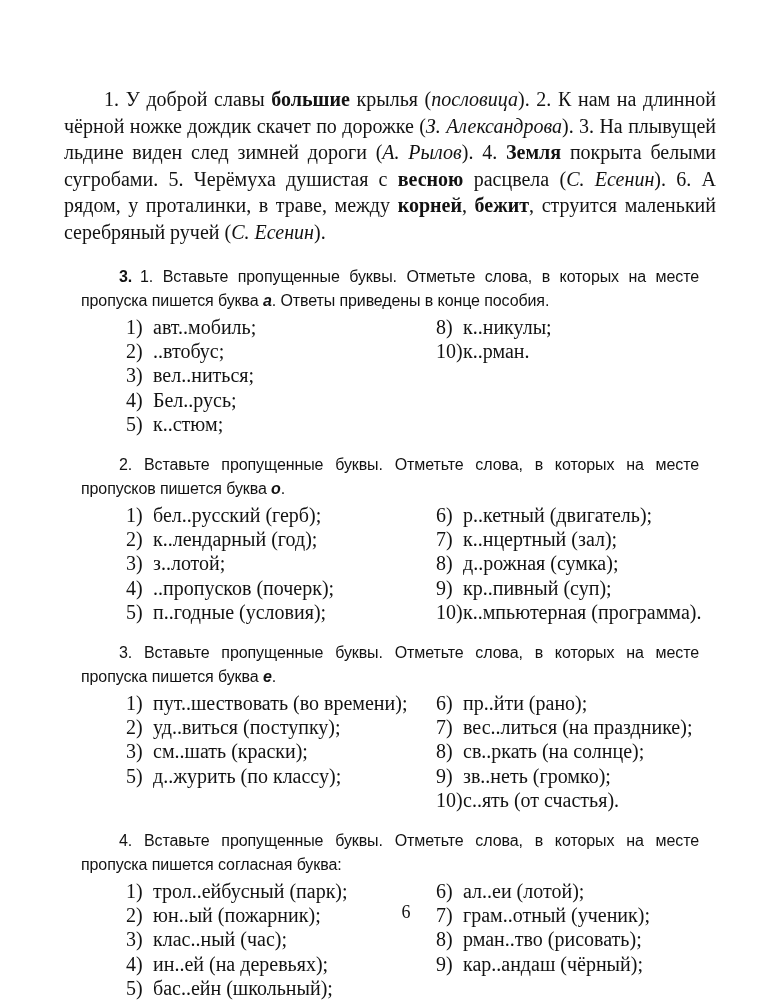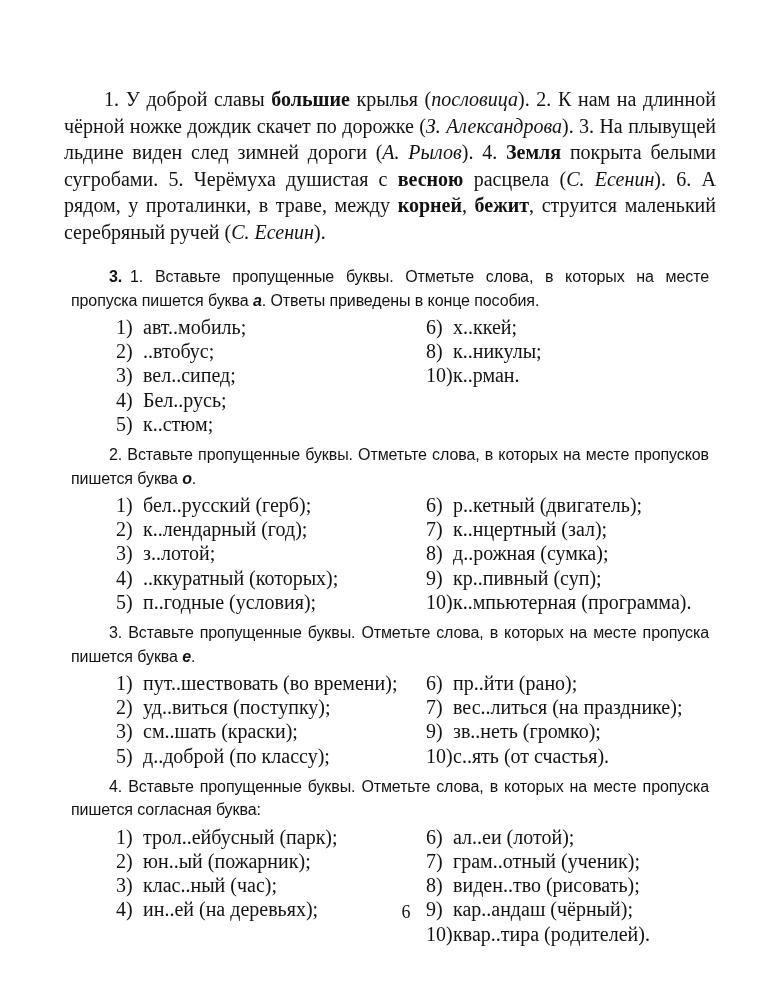--- a/index.html
+++ b/index.html
@@ -18,21 +18,21 @@
 
   .intro{
     margin:0 0 20px 0;
     font-family:"Liberation Serif","DejaVu Serif",serif;
     font-size:20px;
     line-height:26.5px;
     text-align:justify;
     text-indent:40px;
   }
 
-  .exercise{margin:7px;}
+  .exercise{margin:17px;}
   .instruction{
     margin:0;
     font-family:"Liberation Sans","DejaVu Sans",sans-serif;
     font-size:16px;
     letter-spacing:-0.1px;
     line-height:23.5px;
     text-align:justify;
     text-indent:38px;
   }
   .list{
@@ -65,85 +65,85 @@
   <div class="content">
 
     <p class="intro"><span>1. У доброй славы </span><span class="b">большие</span><span> крылья (</span><span class="i">пословица</span><span>). 2. К нам на длинной чёрной ножке дождик скачет по дорожке (</span><span class="i">З. Александрова</span><span>). 3. На плывущей льдине виден след зимней дороги (</span><span class="i">А. Рылов</span><span>). 4. </span><span class="b">Земля</span><span> покрыта белыми сугробами. 5. Черёмуха душистая с </span><span class="b">весною</span><span> расцвела (</span><span class="i">С. Есенин</span><span>). 6. А рядом, у проталинки, в траве, между </span><span class="b">корней</span><span>, </span><span class="b">бежит</span><span>, струится маленький серебряный ручей (</span><span class="i">С. Есенин</span><span>).</span></p>
 
     <section class="exercise">
       <p class="instruction"><span class="b">3.</span><span> </span><span>1. Вставьте пропущенные буквы. Отметьте слова, в которых на месте пропуска пишется буква </span><span class="bi">а</span><span>. Ответы приведены в конце пособия.</span></p>
       <div class="list">
         <div class="col">
             <div class="row"><span class="num">1)</span><span class="word">авт..мобиль;</span></div>
             <div class="row"><span class="num">2)</span><span class="word">..втобус;</span></div>
-            <div class="row"><span class="num">3)</span><span class="word">вел..сипед;</span></div>
+            <div class="row"><span class="num">3)</span><span class="word">вел..ниться;</span></div>
             <div class="row"><span class="num">4)</span><span class="word">Бел..русь;</span></div>
             <div class="row"><span class="num">5)</span><span class="word">к..стюм;</span></div>
           </div>
         <div class="col">
-            <div class="row"><span class="num">6)</span><span class="word">х..ккей;</span></div>
             <div class="row"><span class="num">8)</span><span class="word">к..никулы;</span></div>
             <div class="row"><span class="num">10)</span><span class="word">к..рман.</span></div>
           </div>
       </div>
     </section>
 
     <section class="exercise">
       <p class="instruction"><span>2. Вставьте пропущенные буквы. Отметьте слова, в которых на месте пропусков пишется буква </span><span class="bi">о</span><span>.</span></p>
       <div class="list">
         <div class="col">
             <div class="row"><span class="num">1)</span><span class="word">бел..русский (герб);</span></div>
             <div class="row"><span class="num">2)</span><span class="word">к..лендарный (год);</span></div>
             <div class="row"><span class="num">3)</span><span class="word">з..лотой;</span></div>
-            <div class="row"><span class="num">4)</span><span class="word">..ккуратный (которых);</span></div>
+            <div class="row"><span class="num">4)</span><span class="word">..пропусков (почерк);</span></div>
             <div class="row"><span class="num">5)</span><span class="word">п..годные (условия);</span></div>
           </div>
         <div class="col">
             <div class="row"><span class="num">6)</span><span class="word">р..кетный (двигатель);</span></div>
             <div class="row"><span class="num">7)</span><span class="word">к..нцертный (зал);</span></div>
             <div class="row"><span class="num">8)</span><span class="word">д..рожная (сумка);</span></div>
             <div class="row"><span class="num">9)</span><span class="word">кр..пивный (суп);</span></div>
             <div class="row"><span class="num">10)</span><span class="word">к..мпьютерная (программа).</span></div>
           </div>
       </div>
     </section>
 
     <section class="exercise">
       <p class="instruction"><span>3. Вставьте пропущенные буквы. Отметьте слова, в которых на месте пропуска пишется буква </span><span class="bi">е</span><span>.</span></p>
       <div class="list">
         <div class="col">
             <div class="row"><span class="num">1)</span><span class="word">пут..шествовать (во времени);</span></div>
             <div class="row"><span class="num">2)</span><span class="word">уд..виться (поступку);</span></div>
             <div class="row"><span class="num">3)</span><span class="word">см..шать (краски);</span></div>
-            <div class="row"><span class="num">5)</span><span class="word">д..доброй (по классу);</span></div>
+            <div class="row"><span class="num">5)</span><span class="word">д..журить (по классу);</span></div>
           </div>
         <div class="col">
             <div class="row"><span class="num">6)</span><span class="word">пр..йти (рано);</span></div>
             <div class="row"><span class="num">7)</span><span class="word">вес..литься (на празднике);</span></div>
+            <div class="row"><span class="num">8)</span><span class="word">св..ркать (на солнце);</span></div>
             <div class="row"><span class="num">9)</span><span class="word">зв..неть (громко);</span></div>
             <div class="row"><span class="num">10)</span><span class="word">с..ять (от счастья).</span></div>
           </div>
       </div>
     </section>
 
     <section class="exercise">
       <p class="instruction"><span>4. Вставьте пропущенные буквы. Отметьте слова, в которых на месте пропуска пишется согласная буква:</span></p>
       <div class="list">
         <div class="col">
             <div class="row"><span class="num">1)</span><span class="word">трол..ейбусный (парк);</span></div>
             <div class="row"><span class="num">2)</span><span class="word">юн..ый (пожарник);</span></div>
             <div class="row"><span class="num">3)</span><span class="word">клас..ный (час);</span></div>
             <div class="row"><span class="num">4)</span><span class="word">ин..ей (на деревьях);</span></div>
+            <div class="row"><span class="num">5)</span><span class="word">бас..ейн (школьный);</span></div>
           </div>
         <div class="col">
             <div class="row"><span class="num">6)</span><span class="word">ал..еи (лотой);</span></div>
             <div class="row"><span class="num">7)</span><span class="word">грам..отный (ученик);</span></div>
-            <div class="row"><span class="num">8)</span><span class="word">виден..тво (рисовать);</span></div>
+            <div class="row"><span class="num">8)</span><span class="word">рман..тво (рисовать);</span></div>
             <div class="row"><span class="num">9)</span><span class="word">кар..андаш (чёрный);</span></div>
-            <div class="row"><span class="num">10)</span><span class="word">квар..тира (родителей).</span></div>
           </div>
       </div>
     </section>
 
   </div>
 
   <div class="pageno">6</div>
 </div>
 
 </body></html>

